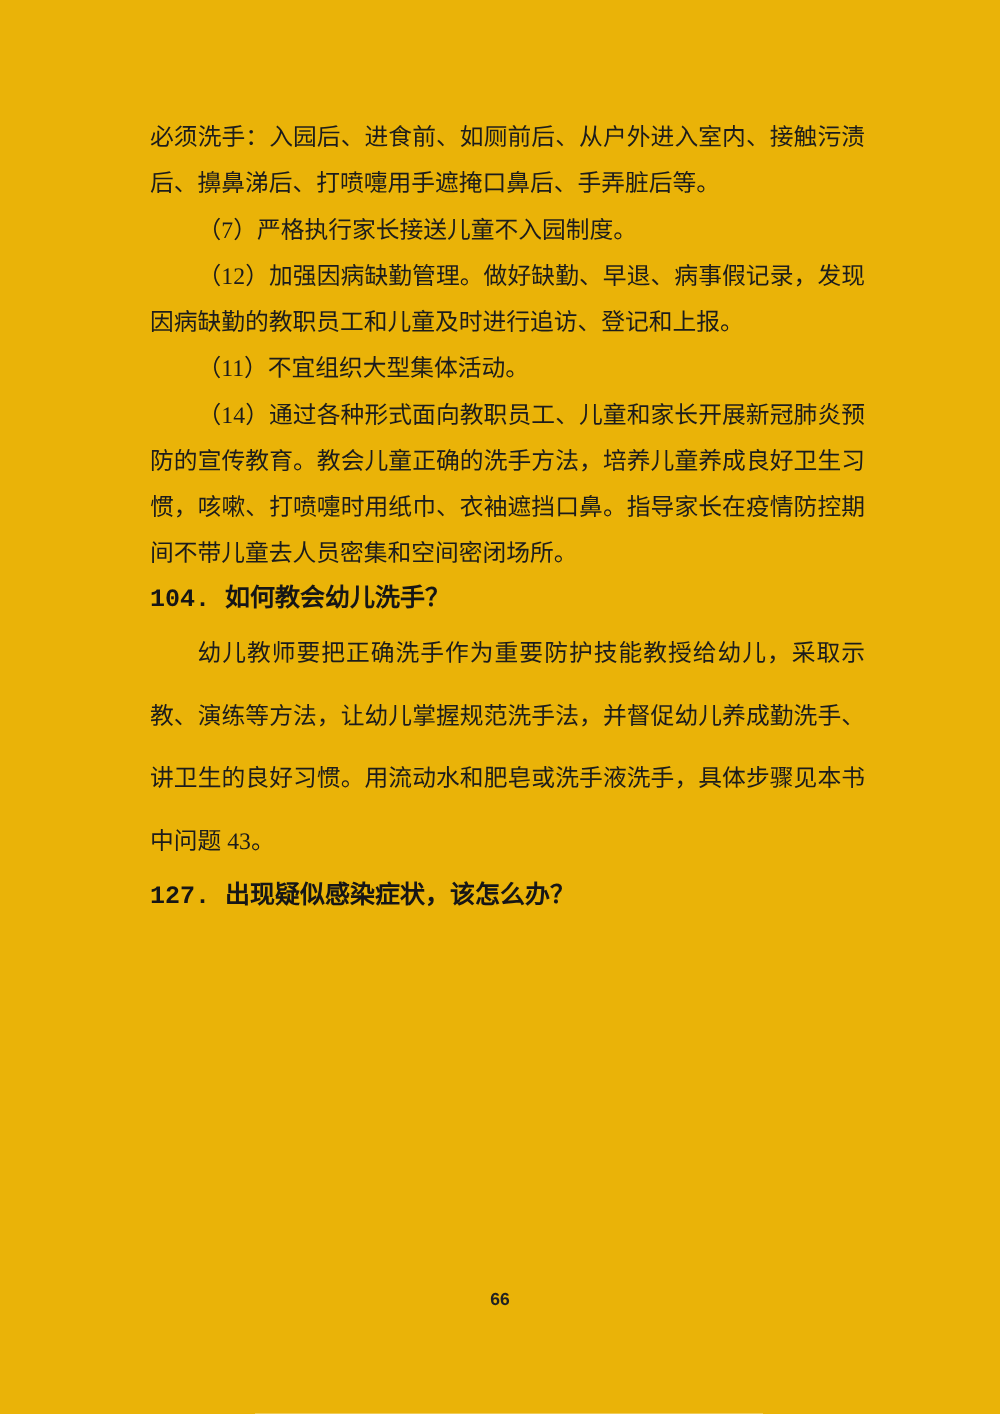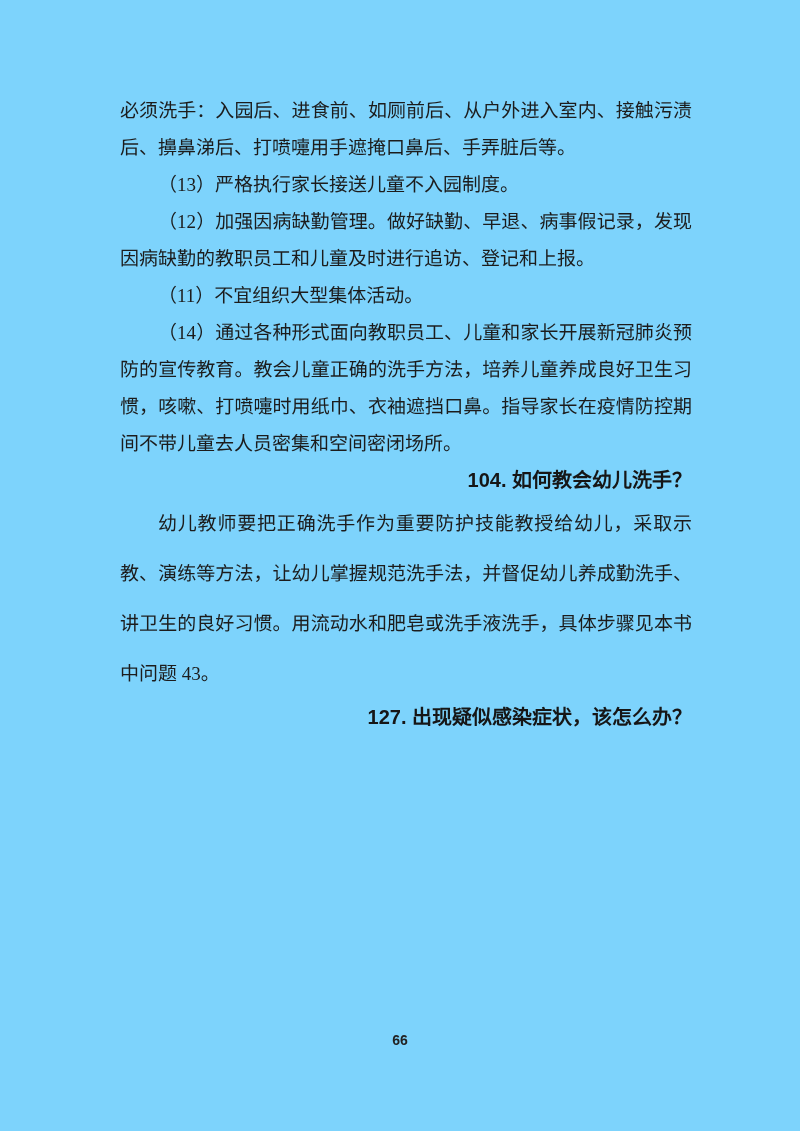--- a/index.html
+++ b/index.html
@@ -10,42 +10,42 @@
     width: 800px;
     height: 1131px;
     background: #ffffff;
     color: #1c1c1c;
     font-family: "Liberation Serif", "DejaVu Serif", serif;
   }
   .page {
     position: relative;
     width: 800px;
     height: 1131px;
-    background: #7dd3fc;
+    background: #eab308;
     overflow: hidden;
   }
   .text-area {
     padding: 92px 108px 0 120px; 
   }
   p.body {
     margin: 0;
     font-size: 19px;
     text-align: justify;
     word-break: normal;
   }
   .lha { line-height: 37px; }  
   .lhb { line-height: 50px; }  
   .ind { text-indent: 2em; }
   h2.heading {
     margin: 0;
-    font-family: Liberation Sans, sans-serif;
+    font-family: Liberation Mono, monospace;
     font-weight: 700;
     font-size: 20px;
     line-height: 37px;
-    text-align: right;
+    text-align: left;
     color: #161616;
   }
   .h104 { margin: 24px 0 21px; }
   .h105 { margin: 28px 0 22px; }
   .h106 { margin: 25px 0 21px; }
   .page-footer {
     position: absolute;
     left: 0;
     right: 0;
     top: 1031px;
@@ -57,21 +57,21 @@
     color: #222222;
     font-weight: bold;
   }
 </style>
 </head>
 <body>
 
 <div class="page">
   <main class="text-area">
     <p class="body lha">必须洗手：入园后、进食前、如厕前后、从户外进入室内、接触污渍后、擤鼻涕后、打喷嚏用手遮掩口鼻后、手弄脏后等。</p>
-    <p class="body lha ind">（13）严格执行家长接送儿童不入园制度。</p>
+    <p class="body lha ind">（7）严格执行家长接送儿童不入园制度。</p>
     <p class="body lha ind">（12）加强因病缺勤管理。做好缺勤、早退、病事假记录，发现因病缺勤的教职员工和儿童及时进行追访、登记和上报。</p>
     <p class="body lha ind">（11）不宜组织大型集体活动。</p>
     <p class="body lha ind">（14）通过各种形式面向教职员工、儿童和家长开展新冠肺炎预防的宣传教育。教会儿童正确的洗手方法，培养儿童养成良好卫生习惯，咳嗽、打喷嚏时用纸巾、衣袖遮挡口鼻。指导家长在疫情防控期间不带儿童去人员密集和空间密闭场所。</p>
 
     <h2 class="heading h104">104. 如何教会幼儿洗手？</h2>
     <p class="body lhb ind">幼儿教师要把正确洗手作为重要防护技能教授给幼儿，采取示教、演练等方法，让幼儿掌握规范洗手法，并督促幼儿养成勤洗手、讲卫生的良好习惯。用流动水和肥皂或洗手液洗手，具体步骤见本书中问题 43。</p>
 
 
     <h2 class="heading h106">127. 出现疑似感染症状，该怎么办？</h2>
   </main>

